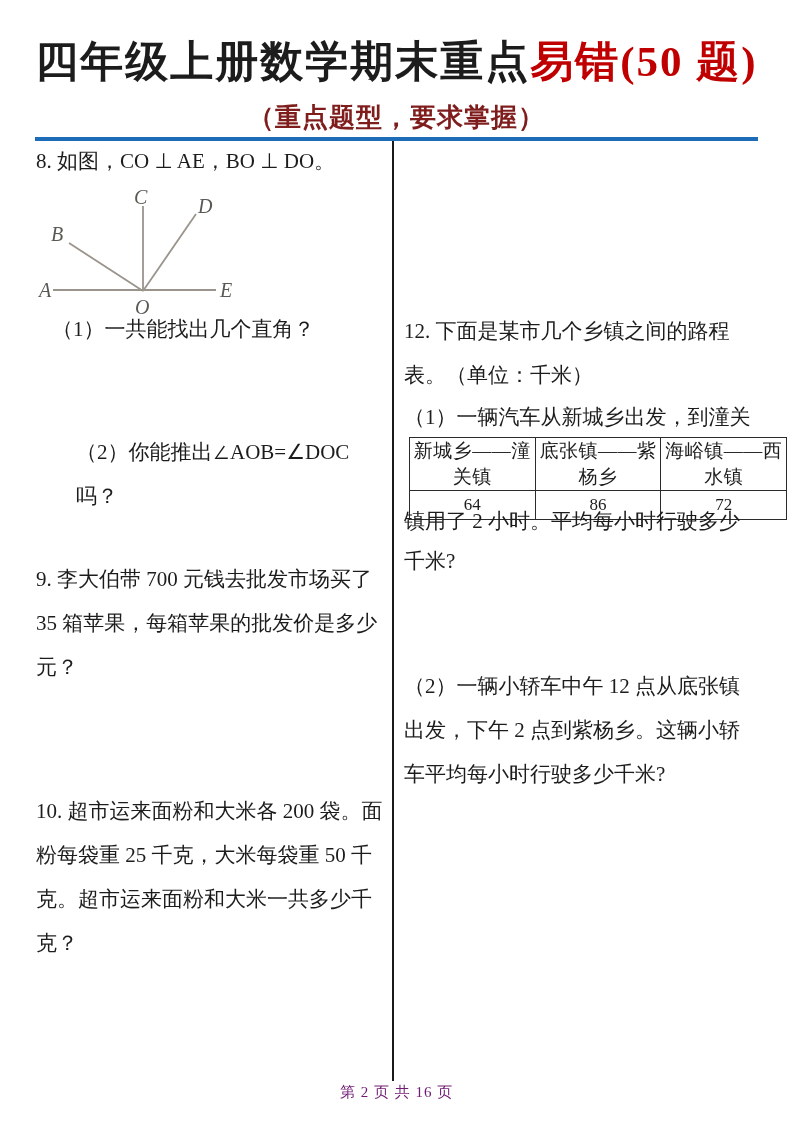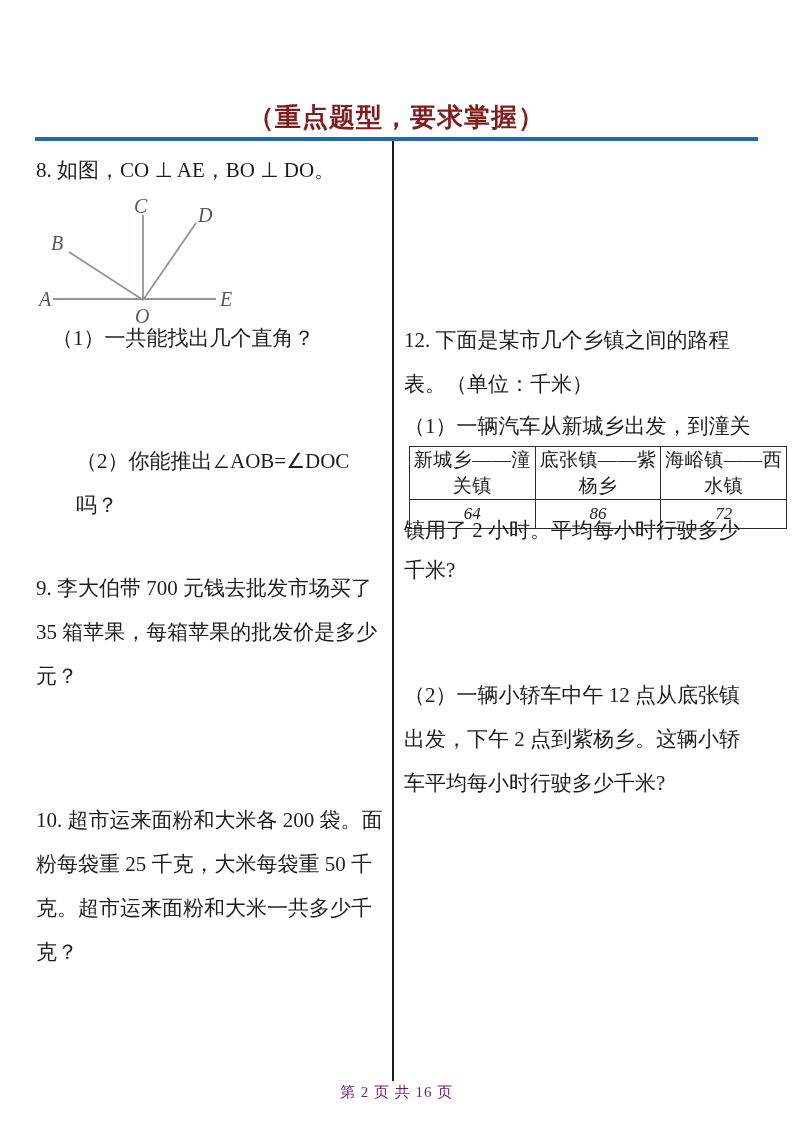--- a/index.html
+++ b/index.html
@@ -40,21 +40,21 @@
     top: 137px; left: 35px;
     width: 723px; height: 4px;
     background: #1e6cb8;
   }
   .column-divider {
     position: absolute;
     top: 141px; left: 392px;
     width: 2px; height: 940px;
     background: #1a1a1a;
   }
-  .col { position: absolute; top: 9px; height: 1027px; }
+  .col { position: absolute; top: 0; height: 1027px; }
   .col-left  { left: 36px;  width: 354px; }
   .col-right { left: 404px; width: 386px; }
   .tblock {
     position: absolute;
     left: 0;
     font-size: 21px;
     line-height: 44px;
     white-space: pre-line;
     letter-spacing: 0px;
   }
@@ -78,36 +78,37 @@
     width: 378px;
     border-collapse: collapse;
     table-layout: fixed;
   }
   .distance-table th, .distance-table td {
     border: 1.6px solid #2b2b2b;
     text-align: center;
     font-weight: normal;
   }
   .distance-table th { font-size: 19px; height: 31px; letter-spacing: 0.5px; }
-  .distance-table td { font-size: 17px; height: 29px; font-style: italic; }
+  .distance-table td { font-size: 17px; height: 29px; }
   .page-footer {
     position: absolute;
     top: 1083px; left: 0;
     width: 100%;
     text-align: center;
     font-size: 15px;
     color: #701a75;
     letter-spacing: 1px;
   }
 </style>
 </head>
 <body>
 
 <div class="page">
 
+  <h1 class="title"><span>四年级上册数学期末重点</span><span class="title-red">易错(50 题)</span></h1>
 
   <div class="subtitle">（重点题型，要求掌握）</div>
 
   <div class="header-rule"></div>
 
   <div class="column-divider"></div>
 
   <div class="col col-left">
 
     <div class="tblock" style="top:139px;">8. 如图，CO ⊥ AE，BO ⊥ DO。</div>

